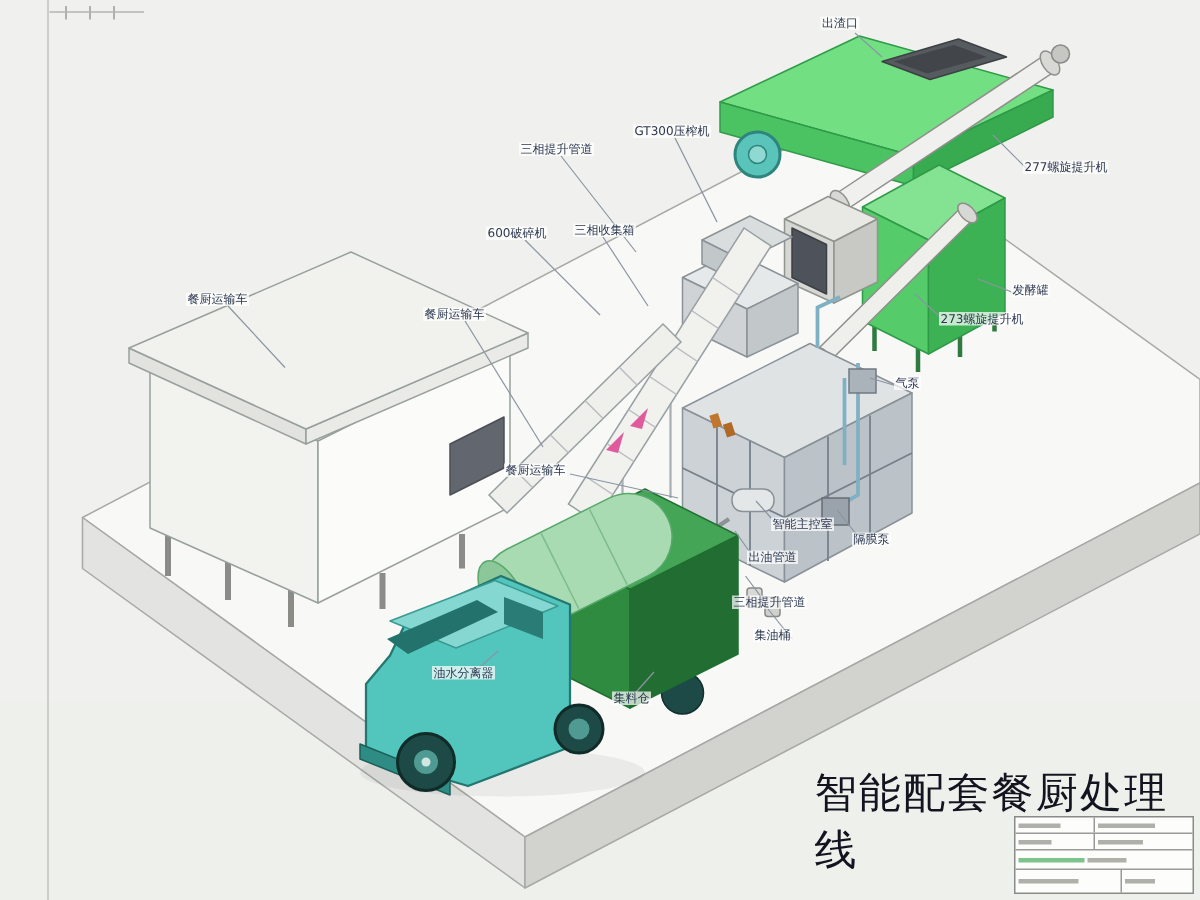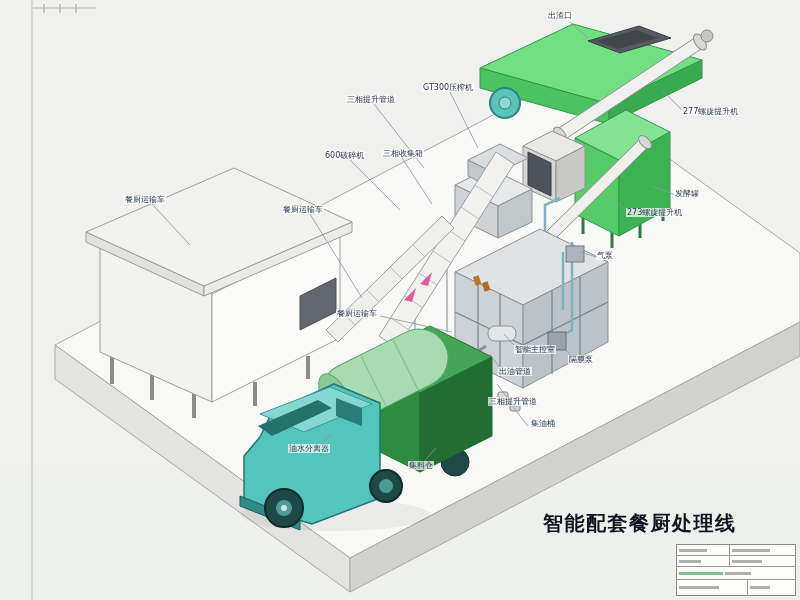--- a/index.html
+++ b/index.html
@@ -2,21 +2,21 @@
 <html><head>
 <meta charset="utf-8">
 <style>
   html,body{margin:0;padding:0;}
   body{width:800px;height:600px;overflow:hidden;background:#eef0ec;
        font-family:"DejaVu Sans",sans-serif;}
   .canvas{position:relative;width:800px;height:468px;background:#f0f1ee;}
   svg.scene{position:absolute;left:0;top:0;}
   .lbl{position:absolute;font-size:8px;line-height:1.15;color:#2c3850;
        background:rgba(255,255,255,.72);padding:0 1px;white-space:nowrap;z-index:5;}
-  .main-title{position:absolute;left:543px;top:510px;font-size:20px;font-weight:bold;
+  .main-title{position:absolute;left:543px;top:510px;font-size:28px;font-weight:normal;
        color:#12151f;letter-spacing:1.5px;z-index:6;}
   .title-block{position:absolute;left:676px;top:544px;width:120px;height:52px;
        border:1px solid #8a8a86;background:#fdfdfc;z-index:6;box-sizing:border-box;}
   .tb-row{display:flex;border-bottom:1px solid #9a9a96;box-sizing:border-box;}
   .tb-row:last-child{border-bottom:none;}
   .tb-cell{border-right:1px solid #9a9a96;box-sizing:border-box;display:flex;
        align-items:center;padding:1px 2px;gap:2px;}
   .tb-cell:last-child{border-right:none;}
   .bar{display:inline-block;height:3px;background:#b0b0aa;}
   .bar.green{background:#7cc48b;}
@@ -227,21 +227,21 @@
 
   <div class="lbl" style="left:547px;top:11px">出渣口</div>
   <div class="lbl" style="left:682px;top:107px">277螺旋提升机</div>
   <div class="lbl" style="left:674px;top:189px">发酵罐</div>
   <div class="lbl" style="left:626px;top:208px">273螺旋提升机</div>
   <div class="lbl" style="left:596px;top:251px">气泵</div>
   <div class="lbl" style="left:568px;top:355px">隔膜泵</div>
   <div class="lbl" style="left:514px;top:345px">智能主控室</div>
   <div class="lbl" style="left:498px;top:367px">出油管道</div>
   <div class="lbl" style="left:488px;top:397px">三相提升管道</div>
-  <div class="lbl" style="left:530px;top:419px">集油桶</div>
+  <div class="lbl" style="left:502px;top:419px">集油桶</div>
   <div class="lbl" style="left:408px;top:461px">集料仓</div>
   <div class="lbl" style="left:336px;top:309px">餐厨运输车</div>
   <div class="lbl" style="left:422px;top:83px">GT300压榨机</div>
   <div class="lbl" style="left:346px;top:95px">三相提升管道</div>
   <div class="lbl" style="left:324px;top:151px">600破碎机</div>
   <div class="lbl" style="left:382px;top:149px">三相收集箱</div>
   <div class="lbl" style="left:282px;top:205px">餐厨运输车</div>
   <div class="lbl" style="left:124px;top:195px">餐厨运输车</div>
   <div class="lbl" style="left:288px;top:444px">油水分离器</div>
 

